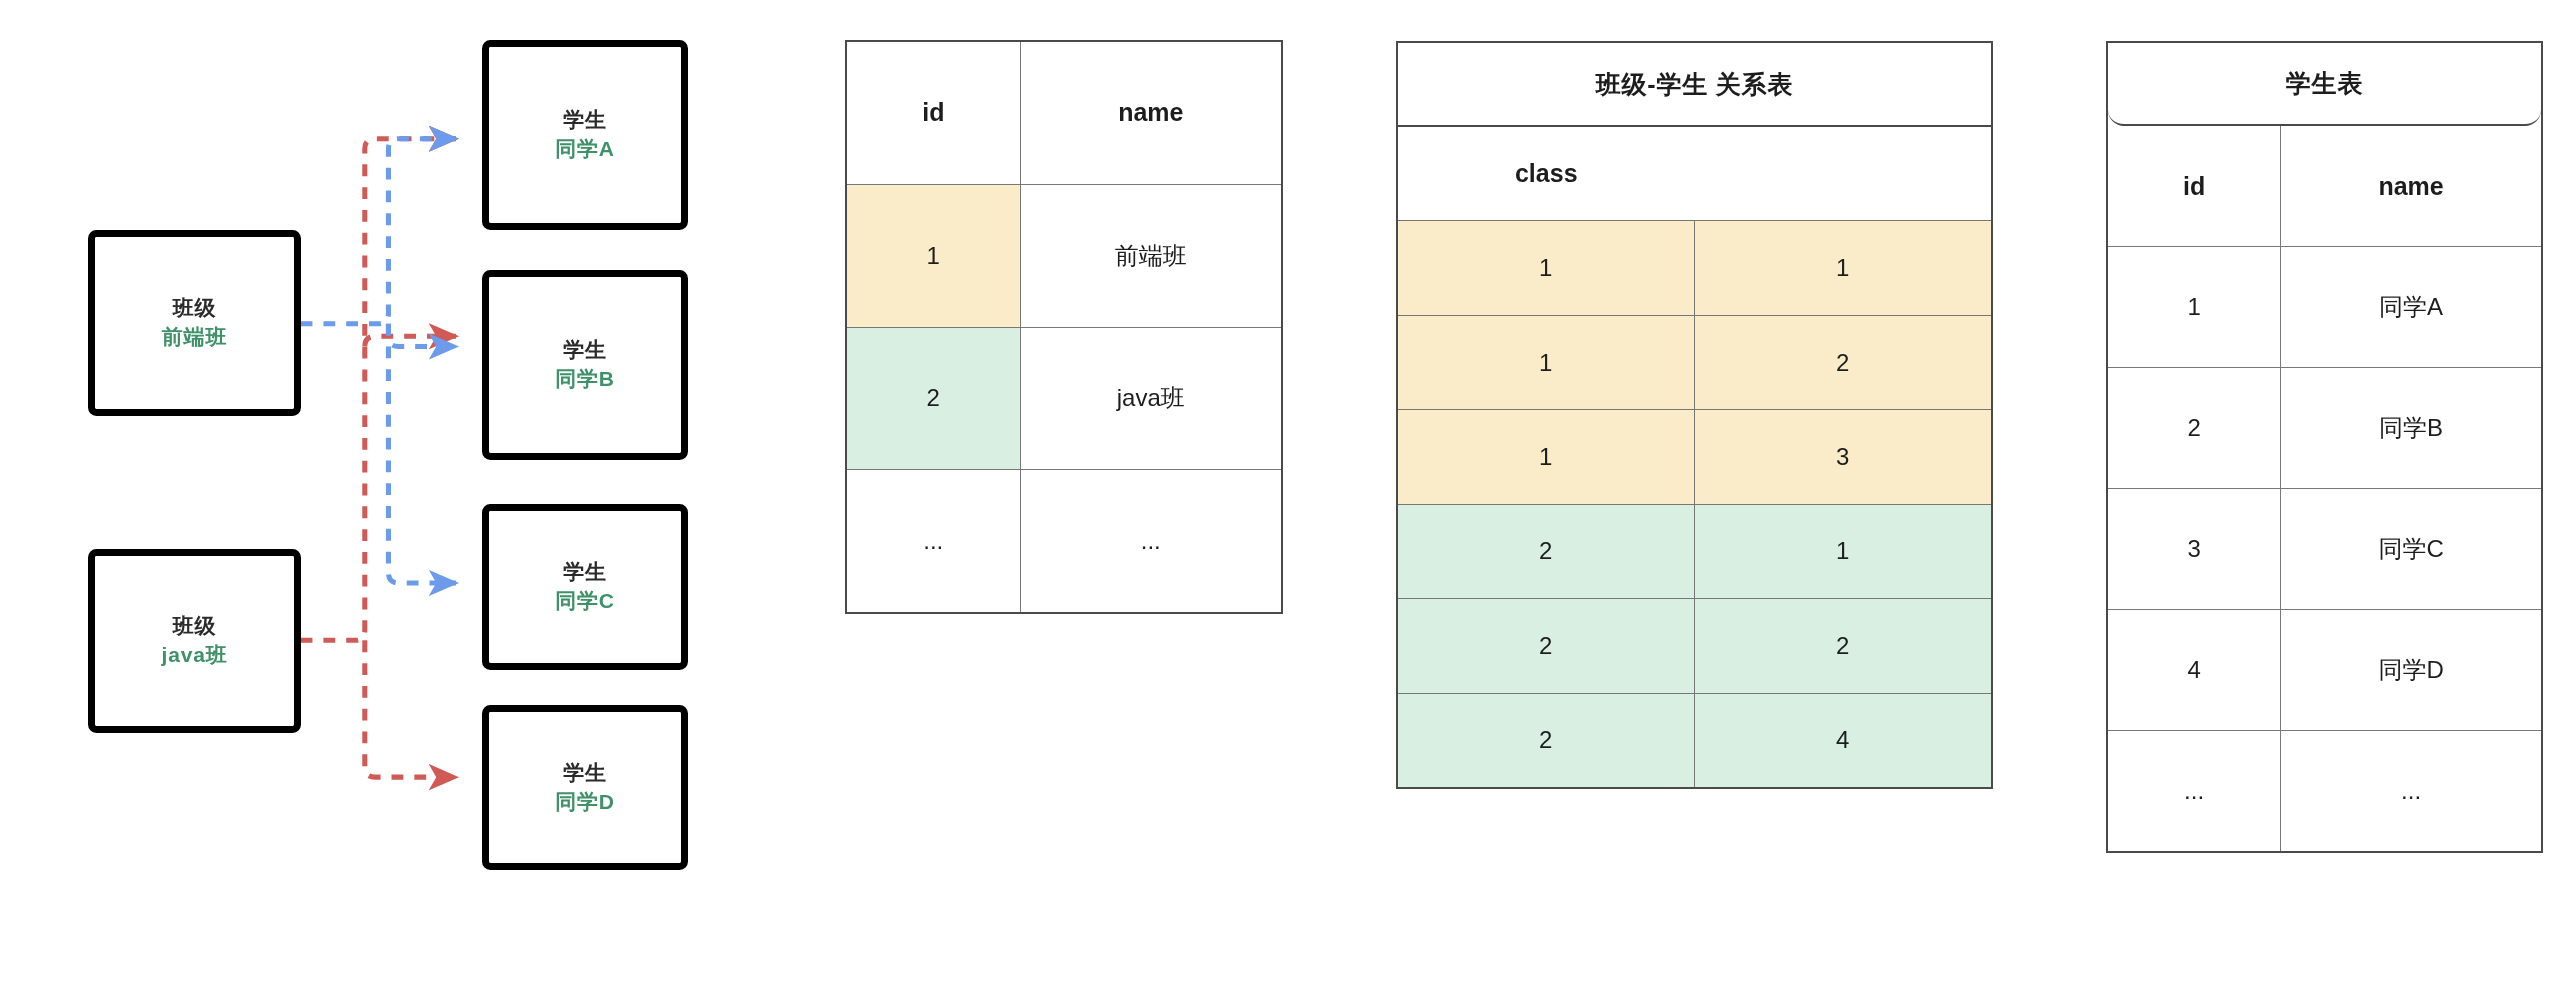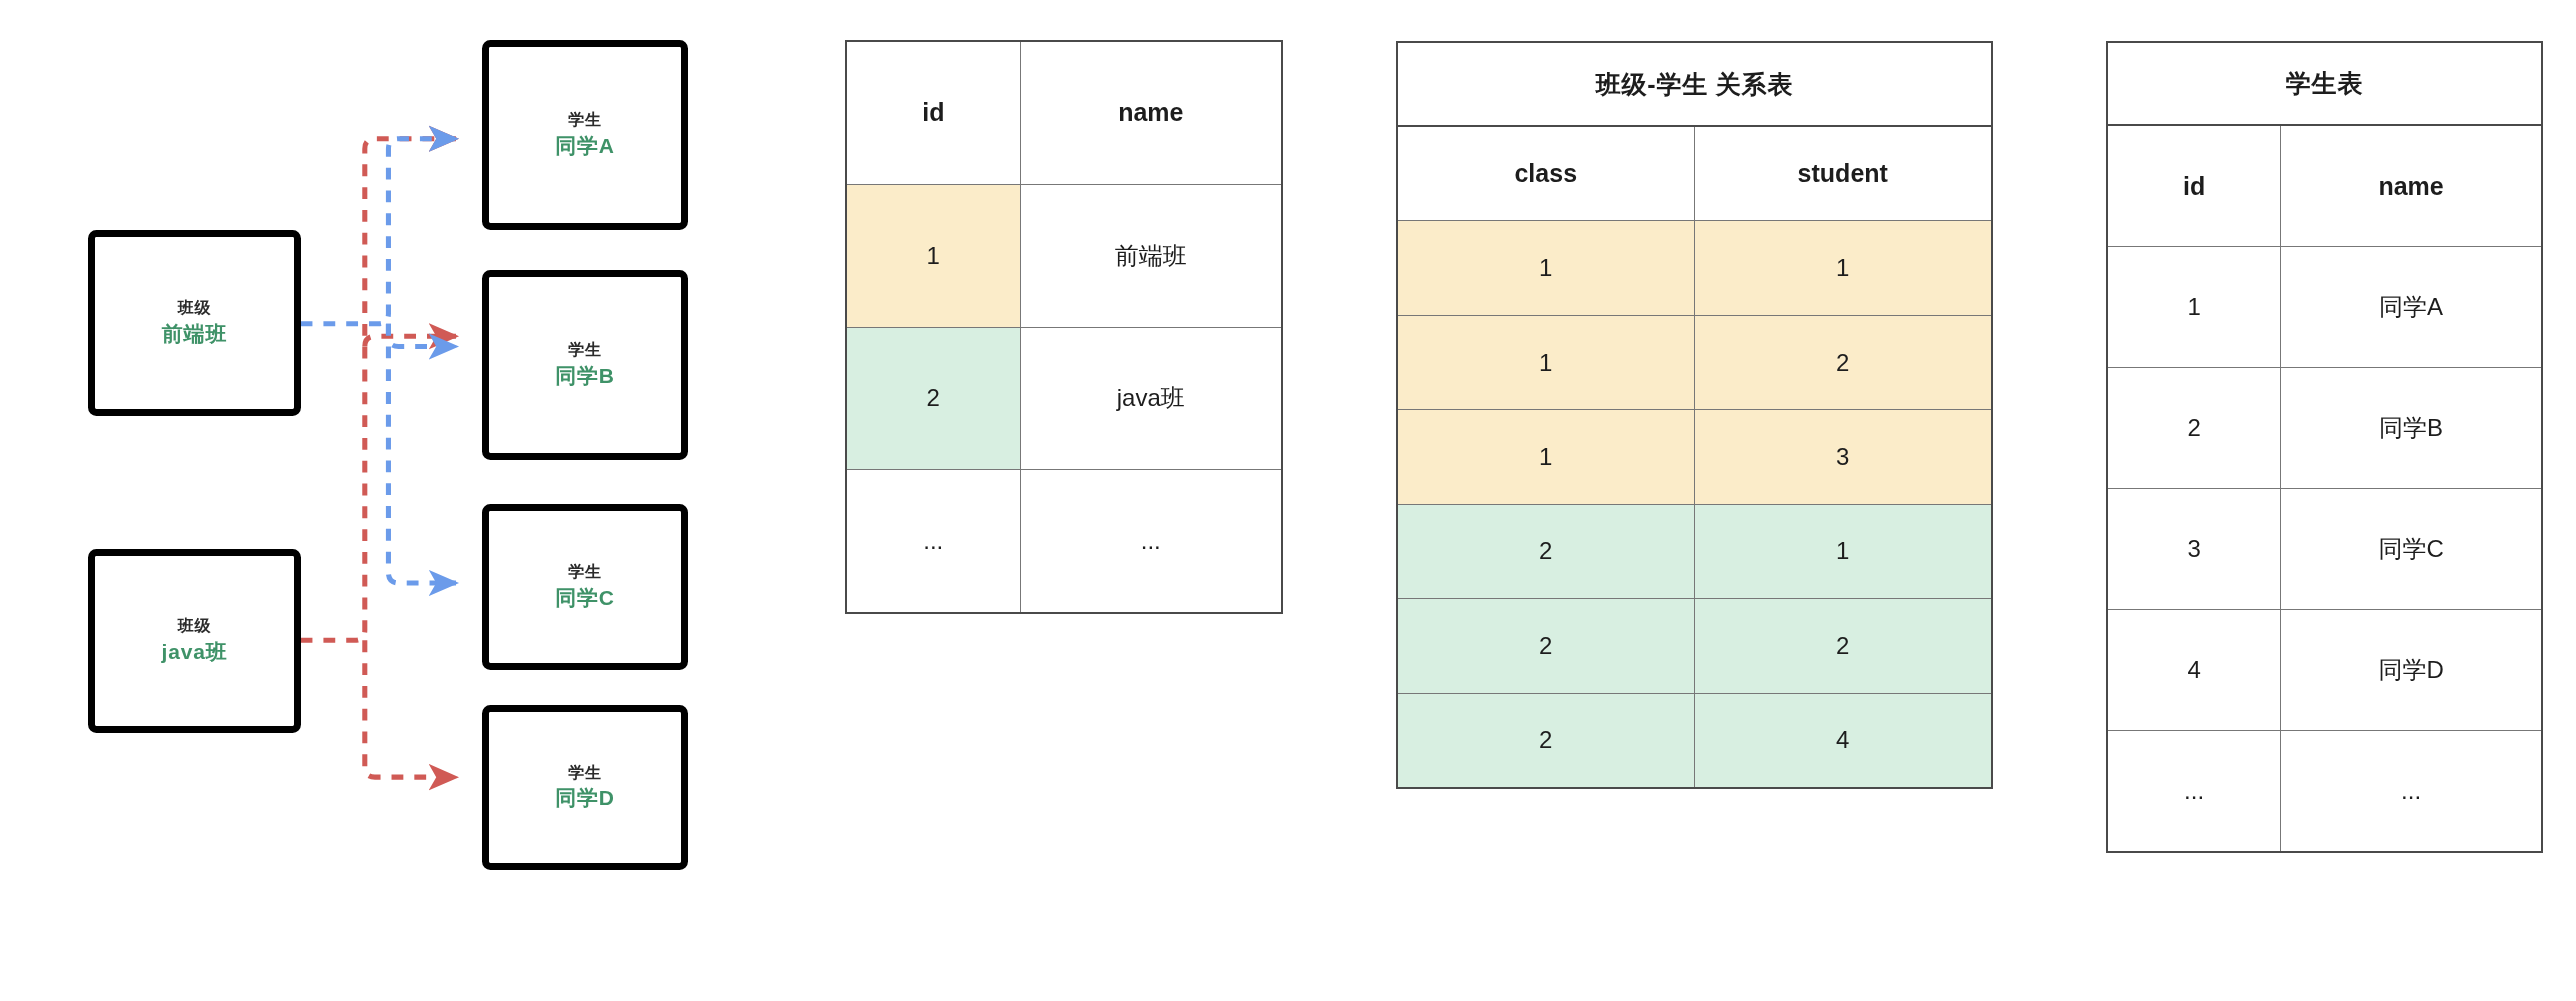--- a/index.html
+++ b/index.html
@@ -9,21 +9,21 @@
   
   .abs{position:absolute;box-sizing:border-box;}
 
   
   .ebox{
     position:absolute;box-sizing:border-box;
     background:#ffffff;border:7.6px solid #000000;border-radius:8.4px;
     display:flex;flex-direction:column;align-items:center;justify-content:center;
     line-height:1.38;
   }
-  .ebox .etype{font-size:16px;font-weight:bold;color:#2b2b2b;letter-spacing:0.8px;}
+  .ebox .etype{font-size:21px;font-weight:bold;color:#2b2b2b;letter-spacing:0.8px;}
   .ebox .ename{font-size:21px;font-weight:bold;color:#3f9268;letter-spacing:0.8px;}
 
   
   #connectors{position:absolute;left:0;top:0;width:760px;height:1002px;}
 
   
   .dbtable{
     position:absolute;box-sizing:border-box;
     border:2.5px solid #4a4a4a;background:#ffffff;
     display:flex;flex-direction:column;
@@ -124,21 +124,20 @@
           <div class="t-cell" style="flex: 0 0 40%;">...</div>
           <div class="t-cell" style="flex: 0 0 60%;">...</div>
         </div>
       </div>
     </div>
     <div class="dbtable" style="left: 1396px; top: 41px; width: 597px; height: 748px;">
       <div class="t-title" style="height: 82px;">班级-学生 关系表</div>
       <div class="t-body">
         <div class="t-row header">
           <div class="t-cell" style="flex: 0 0 50%;">class</div>
-          <div class="t-cell" style="flex: 0 0 50%;">student</div>
         </div>
         <div class="t-row">
           <div class="t-cell hl-yellow" style="flex: 0 0 50%;">1</div>
           <div class="t-cell hl-yellow" style="flex: 0 0 50%;">1</div>
         </div>
         <div class="t-row">
           <div class="t-cell hl-yellow" style="flex: 0 0 50%;">1</div>
           <div class="t-cell hl-yellow" style="flex: 0 0 50%;">2</div>
         </div>
         <div class="t-row">
@@ -153,21 +152,21 @@
           <div class="t-cell hl-green" style="flex: 0 0 50%;">2</div>
           <div class="t-cell hl-green" style="flex: 0 0 50%;">2</div>
         </div>
         <div class="t-row">
           <div class="t-cell hl-green" style="flex: 0 0 50%;">2</div>
           <div class="t-cell hl-green" style="flex: 0 0 50%;">4</div>
         </div>
       </div>
     </div>
     <div class="dbtable" style="left: 2106px; top: 41px; width: 437px; height: 812px;">
-      <div class="t-title" style="height: 81px;">学生表</div>
+      <div class="t-title" style="height: 81px; border-radius: 16px;">学生表</div>
       <div class="t-body">
         <div class="t-row header">
           <div class="t-cell" style="flex: 0 0 40%;">id</div>
           <div class="t-cell" style="flex: 0 0 60%;">name</div>
         </div>
         <div class="t-row">
           <div class="t-cell" style="flex: 0 0 40%;">1</div>
           <div class="t-cell" style="flex: 0 0 60%;">同学A</div>
         </div>
         <div class="t-row">

